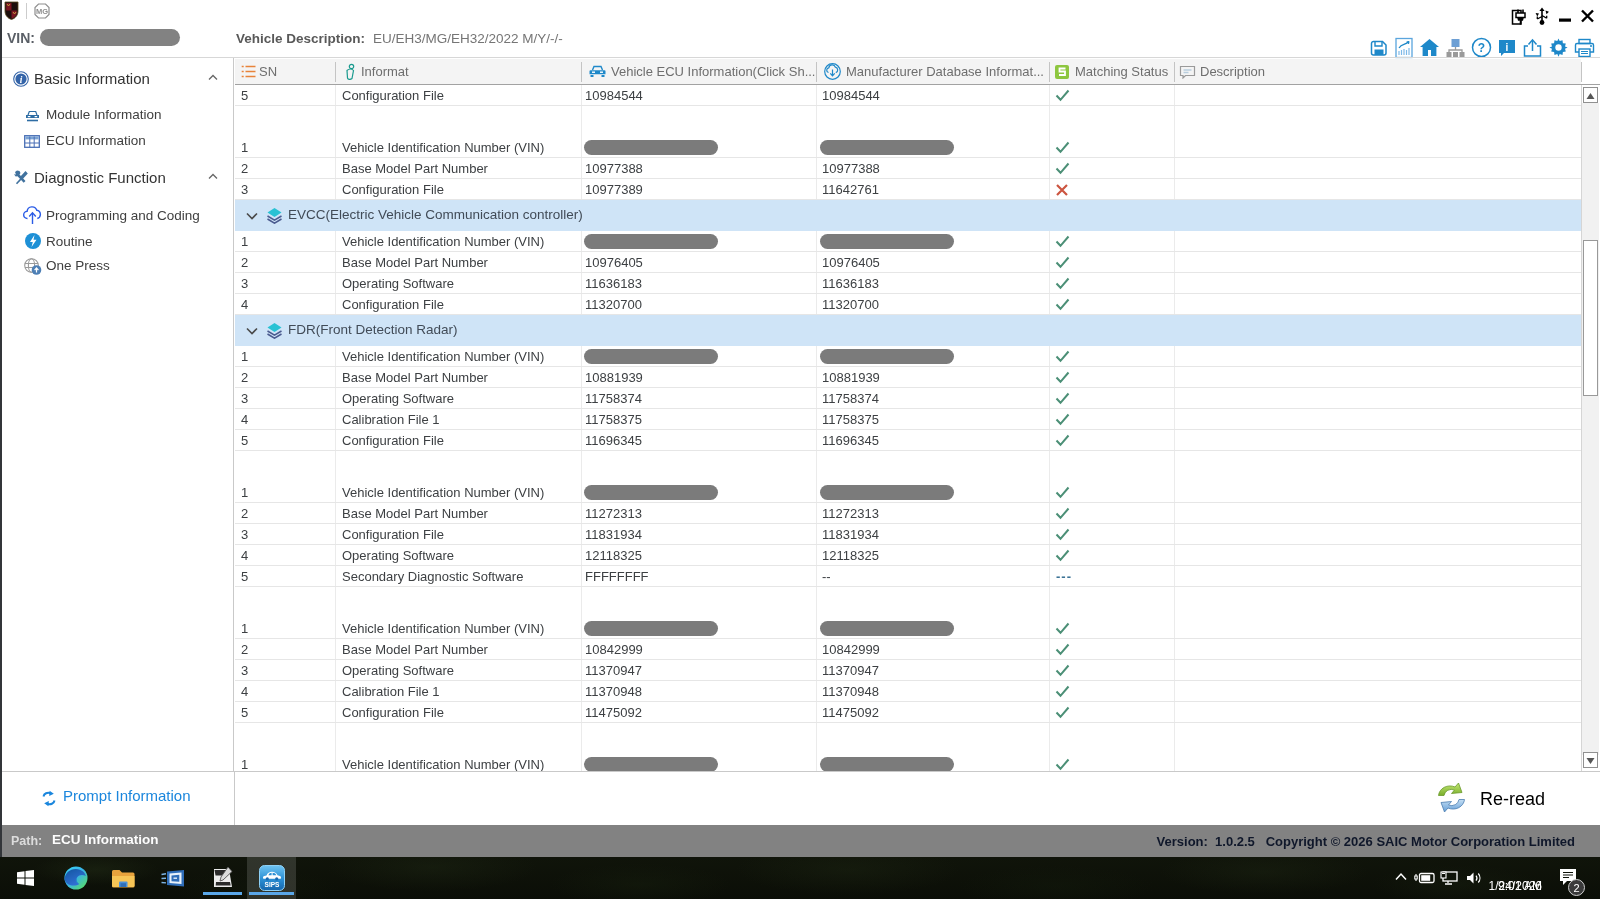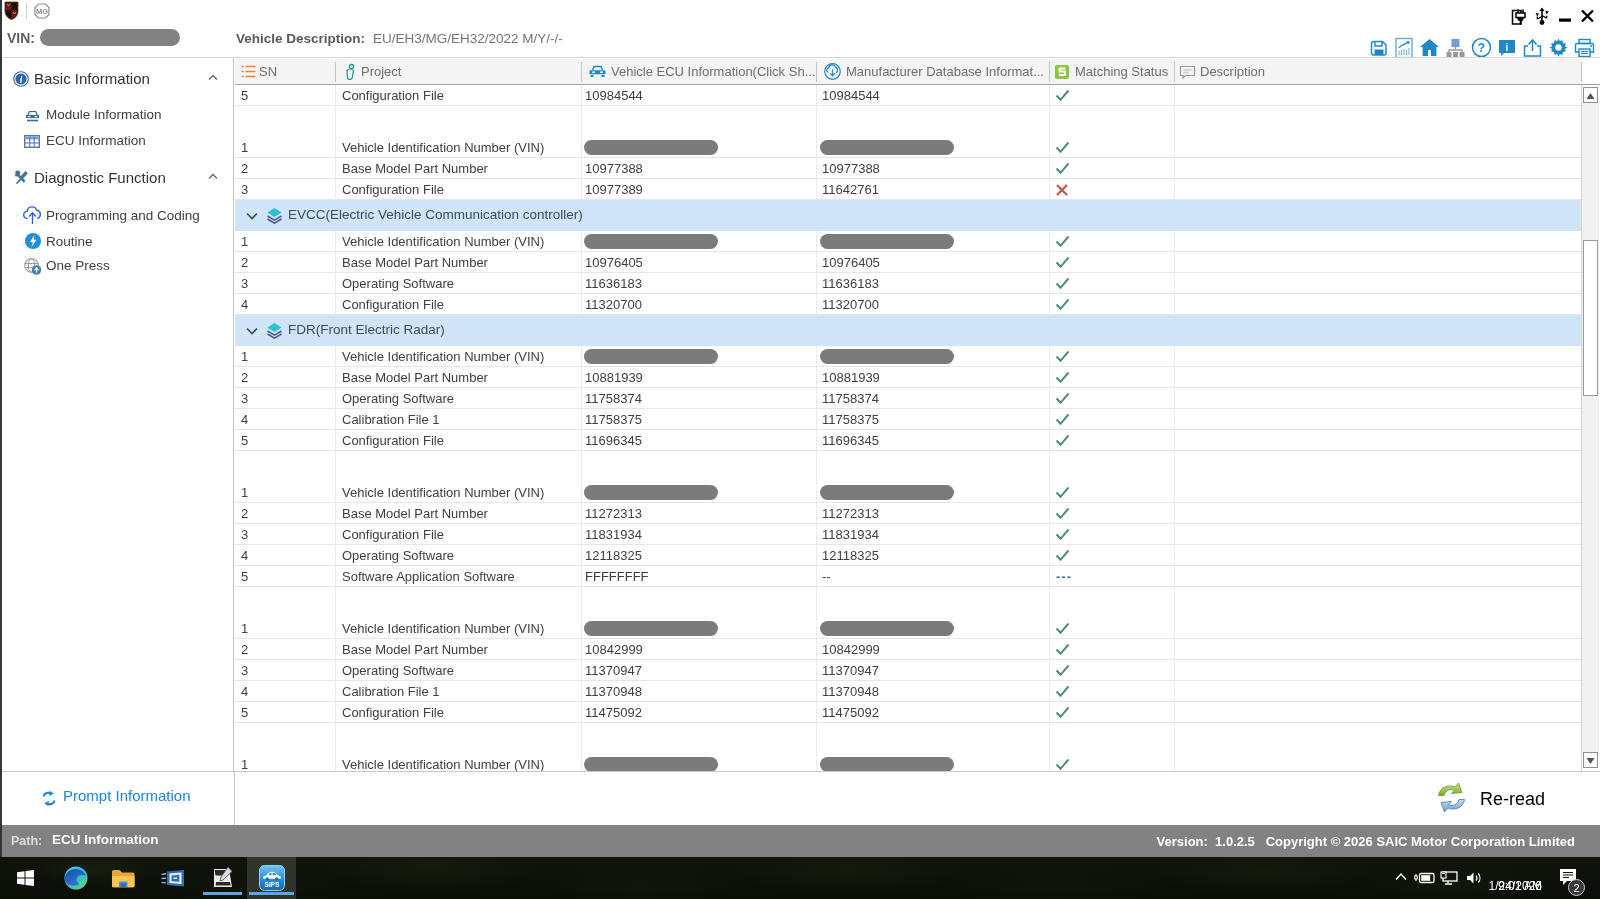--- a/index.html
+++ b/index.html
@@ -62,21 +62,21 @@
 #bpsep { position:absolute; left:234px; top:0; width:1px; height:53px; background:#c9c9c9; }
 #prompt { position:absolute; left:41px; top:15px; color:#1a86dd; font-size:15px; }
 #prompt span { vertical-align:3px; margin-left:6px; }
 #reread { position:absolute; left:1436px; top:10px; }
 #reread span { font-size:18px; color:#000; vertical-align:8px; margin-left:13px; }
 
 
 #statusbar { position:absolute; left:0; top:825px; width:1600px; height:32px; background:#828282; color:#fff; }
 #pathlbl { position:absolute; left:11px; top:9px; font-size:12.5px; font-weight:bold; color:#dcdcdc; }
 #pathval { position:absolute; left:52px; top:7px; font-size:13.5px; font-weight:bold; color:#fdfdfd; }
-#verinfo { position:absolute; right:25px; top:9px; font-size:13px; font-weight:bold; color:#ffffff; }
+#verinfo { position:absolute; right:25px; top:9px; font-size:13px; font-weight:bold; color:#0f172a; }
 
 
 #taskbar { position:absolute; left:0; top:857px; width:1600px; height:42px; background:
   radial-gradient(90px 22px at 6% 30%, rgba(40,54,26,.35), rgba(0,0,0,0) 70%),
   radial-gradient(120px 30px at 16% 75%, rgba(18,26,11,.4), rgba(0,0,0,0) 70%),
   radial-gradient(150px 34px at 27% 25%, rgba(36,48,24,.3), rgba(0,0,0,0) 70%),
   radial-gradient(130px 30px at 40% 65%, rgba(24,33,15,.38), rgba(0,0,0,0) 70%),
   radial-gradient(160px 36px at 53% 30%, rgba(34,45,22,.3), rgba(0,0,0,0) 70%),
   radial-gradient(140px 30px at 66% 70%, rgba(20,29,13,.35), rgba(0,0,0,0) 70%),
   radial-gradient(150px 32px at 79% 35%, rgba(36,47,24,.28), rgba(0,0,0,0) 70%),
@@ -258,21 +258,21 @@
           <path d="M4.5 1.5 h10 M4.5 6.5 h10 M4.5 11.5 h10"></path>
         </g>
       </svg>
     <span class="ht" style="left:24px">SN</span>
     <svg class="abs" style="left:108px;top:4px" width="13" height="17" viewBox="0 0 13 17">
         <g fill="none" stroke="#199a8e" stroke-width="1.2">
           <circle cx="8.5" cy="3.5" r="2.2"></circle>
           <path d="M4 7.5 c2-2 5-2 6.5 0 l-1.5 8 c-2 1.5-4 1-4.5-.5 Z"></path>
         </g>
       </svg>
-    <span class="ht" style="left:126px">Project</span>
+    <span class="ht" style="left:126px">Informat</span>
     <svg class="abs" style="left:354px;top:6px" width="17" height="13" viewBox="0 0 17 13">
         <path d="M3.5 5 L5 1.5 h7 L13.5 5" fill="none" stroke="#1e88c9" stroke-width="1.4"></path>
         <path d="M1.5 5.2 h14 a1 1 0 0 1 1 1 v3 h-16 v-3 a1 1 0 0 1 1-1" fill="#1e88c9"></path>
         <rect x="3" y="6.5" width="3" height="1.4" fill="#fff"></rect>
         <rect x="11" y="6.5" width="3" height="1.4" fill="#fff"></rect>
         <rect x="1.5" y="10" width="3" height="2" fill="#1e88c9"></rect>
         <rect x="12.5" y="10" width="3" height="2" fill="#1e88c9"></rect>
       </svg>
     <span class="ht" style="left:376px">Vehicle ECU Information(Click Sh...</span>
     <svg class="abs" style="left:589px;top:4px" width="17" height="17" viewBox="0 0 17 17">
@@ -389,21 +389,21 @@
     </div>
 <div class="shdr" style="top:315px">
       <svg class="chv" width="12" height="8" viewBox="0 0 12 8">
         <path d="M1 1.5 L6 6.5 L11 1.5" fill="none" stroke="#4a4a4a" stroke-width="1.6"></path>
       </svg>
       <svg class="lyr" width="17" height="17" viewBox="0 0 17 17">
         <path d="M8.5 1 L15.5 5.5 L8.5 10 L1.5 5.5 Z" fill="#29c2d4"></path>
         <path d="M1.5 9 L8.5 13.2 L15.5 9" fill="none" stroke="#4b5b8f" stroke-width="1.5"></path>
         <path d="M1.5 12 L8.5 16.2 L15.5 12" fill="none" stroke="#4b5b8f" stroke-width="1.5"></path>
       </svg>
-      <span>FDR(Front Electric Radar)</span>
+      <span>FDR(Front Detection Radar)</span>
     </div>
 <div class="row" style="top:346px">
       <span class="sn">1</span>
       <span class="pj">Vehicle Identification Number (VIN)</span>
       <span class="blob" style="left:349px"></span>
       <span class="blob" style="left:585px"></span>
       <svg class="st" width="15" height="13" viewBox="0 0 15 13">
         <path d="M1.5 6.5 L5.5 10.8 L13.5 1.5" fill="none" stroke="#4b8f76" stroke-width="2"></path>
       </svg>
     </div>
@@ -474,21 +474,21 @@
       <span class="sn">4</span>
       <span class="pj">Operating Software</span>
       <span class="v1">12118325</span>
       <span class="v2">12118325</span>
       <svg class="st" width="15" height="13" viewBox="0 0 15 13">
         <path d="M1.5 6.5 L5.5 10.8 L13.5 1.5" fill="none" stroke="#4b8f76" stroke-width="2"></path>
       </svg>
     </div>
 <div class="row" style="top:566px">
       <span class="sn">5</span>
-      <span class="pj">Software Application Software</span>
+      <span class="pj">Secondary Diagnostic Software</span>
       <span class="v1">FFFFFFFF</span>
       <span class="v2">--</span>
       <span class="dots">---</span>
     </div>
 <div class="row" style="top:618px">
       <span class="sn">1</span>
       <span class="pj">Vehicle Identification Number (VIN)</span>
       <span class="blob" style="left:349px"></span>
       <span class="blob" style="left:585px"></span>
       <svg class="st" width="15" height="13" viewBox="0 0 15 13">

